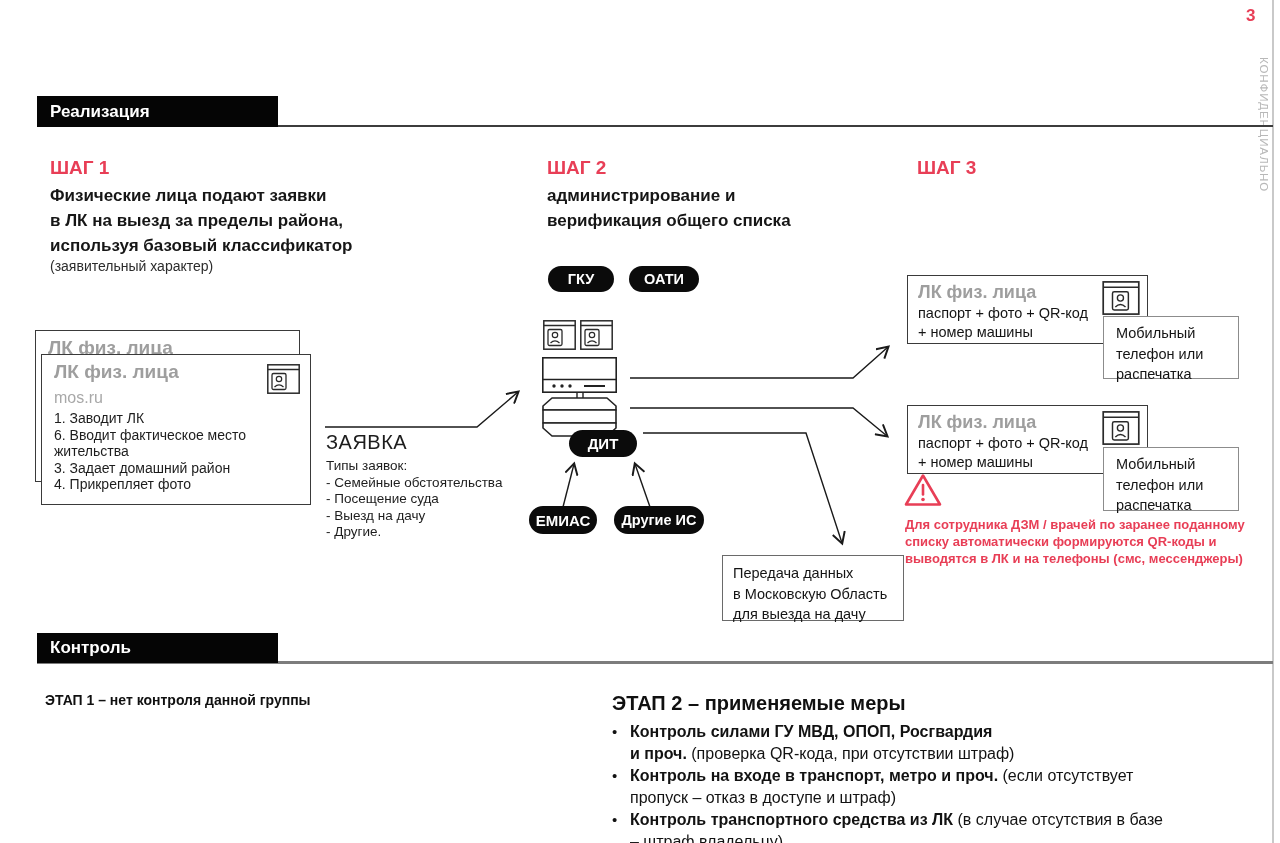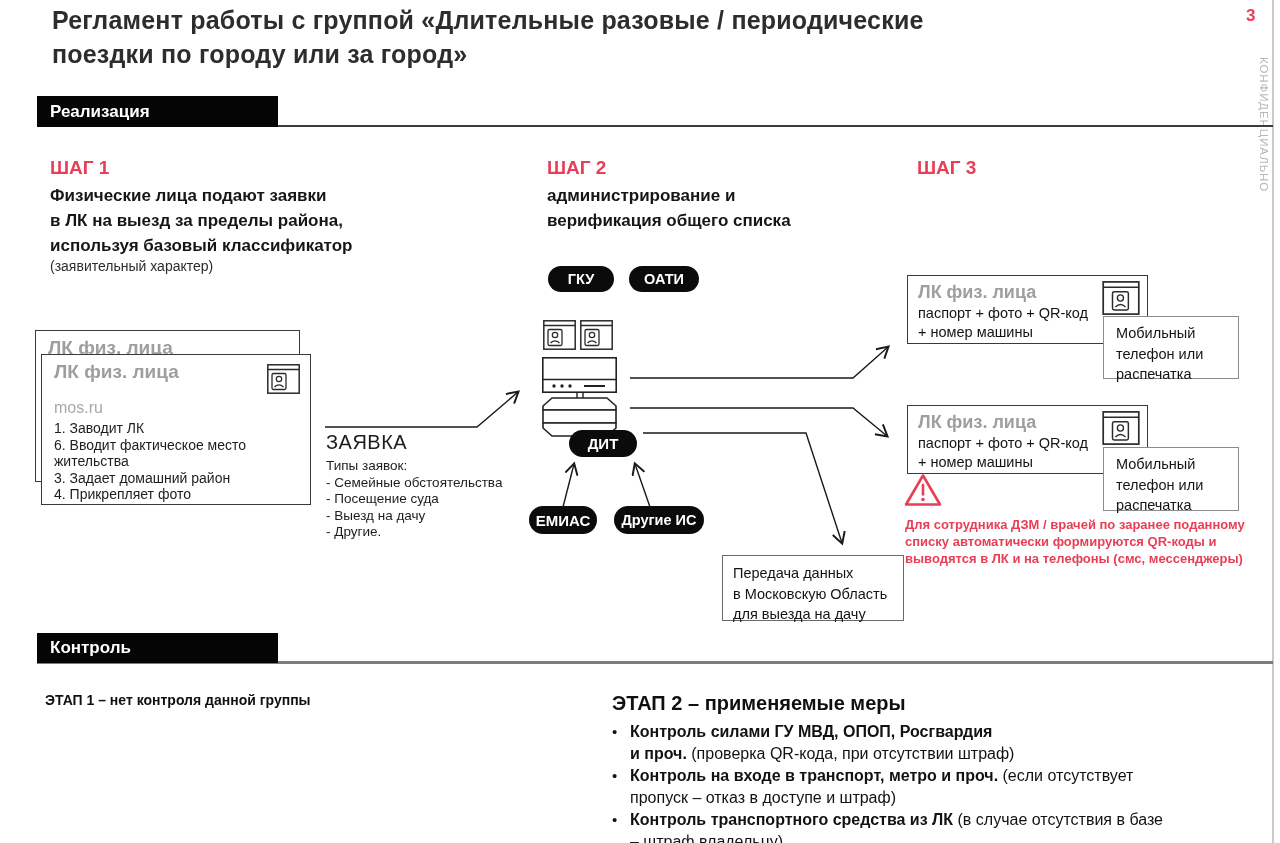--- a/index.html
+++ b/index.html
@@ -33,21 +33,21 @@
   .p-gku{left:548px;top:266px;width:66px;height:26px;font-size:14.5px;}
   .p-oati{left:629px;top:266px;width:70px;height:26px;font-size:14.5px;}
   .p-dit{left:569px;top:430px;width:68px;height:27px;font-size:15px;}
   .p-emias{left:529px;top:506px;width:68px;height:28px;font-size:15px;}
   .p-other{left:614px;top:506px;width:90px;height:28px;font-size:14.5px;}
 
   .card{background:#fff;border:1.5px solid var(--border_dark);box-sizing:border-box;padding:6px 12px;}
   .card-back{left:35px;top:330px;width:265px;height:152px;z-index:0;}
   .card-front{left:41px;top:354px;width:270px;height:151px;z-index:2;}
   .card-title{font-size:19px;font-weight:800;color:var(--gray_label);}
-  .card-sub{font-size:16px;color:#a8a8a8;margin:16px 0 3px 0;}
+  .card-sub{font-size:16px;color:#a8a8a8;margin:6px 0 3px 0;}
   .card-item{font-size:14px;color:#1d1d1d;line-height:16.5px;}
   .card-icon{position:absolute;right:10px;top:9px;}
 
   .zayavka-label{left:326px;top:431px;font-size:20px;color:#1c1c1c;letter-spacing:.5px;}
   .zayavka-list{left:326px;top:458px;font-size:13.5px;line-height:16.2px;color:#1d1d1d;}
   .zl-title{margin-bottom:1px;}
 
   .lkbox{width:241px;height:69px;border:1.5px solid var(--border_dark);background:#fff;
          box-sizing:border-box;padding:6px 10px;z-index:2;}
   .lk1{left:907px;top:275px;} .lk2{left:907px;top:405px;}
@@ -76,22 +76,20 @@
   .bt b{font-weight:800;}
 
   .overlay{left:0;top:0;z-index:1;pointer-events:none;}
   .icon{z-index:2;}
 </style>
 </head>
 <body>
 
 <div class="page">
 
-  <div class="abs title">Регламент работы с группой «Длительные разовые / периодические
-поездки по городу или за город»</div>
   <div class="abs pagenum">3</div>
   <div class="abs vline"></div>
   <div class="abs watermark">КОНФИДЕНЦИАЛЬНО</div>
 
   <div class="abs hline1"></div>
   <div class="abs banner realization">Реализация</div>
   <div class="abs hline2"></div>
   <div class="abs banner control">Контроль</div>
 
   <div class="abs step-label s1l">ШАГ 1</div>

